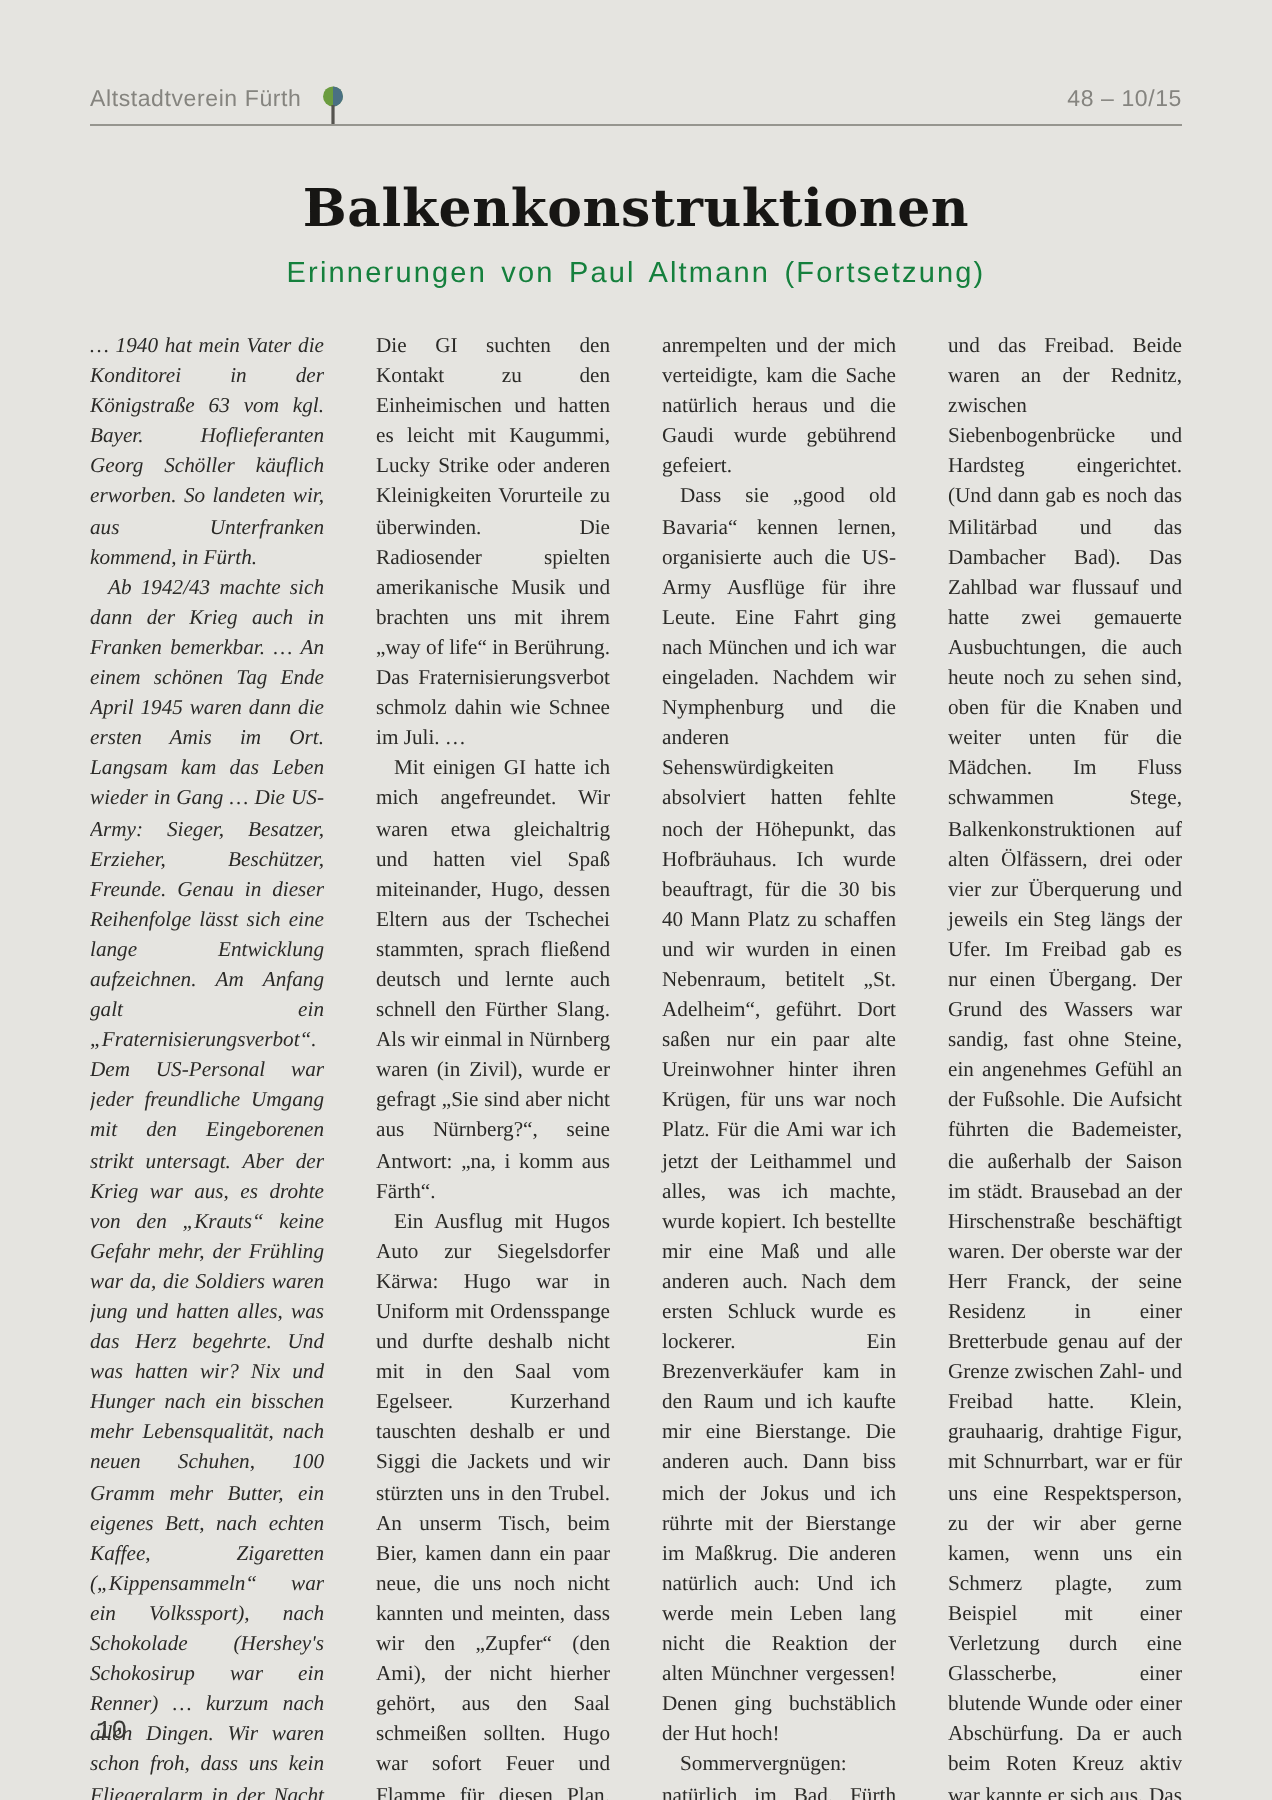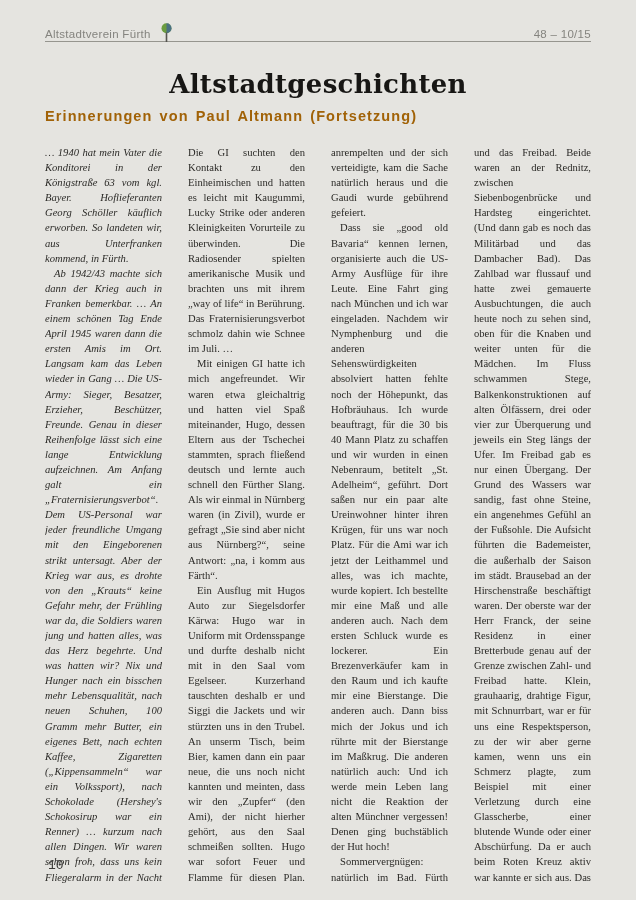--- a/index.html
+++ b/index.html
@@ -5,42 +5,42 @@
   html,body { margin:0; padding:0; }
   body { background:#cfcecb; font-family:"Liberation Serif", serif; }
   .page {
     width:636px; height:900px; margin:0 auto; position:relative;
     background:#e5e4e0; overflow:hidden; box-sizing:border-box;
   }
   .content { padding:0 45px; }
 
   
   .header-row {
-    padding-top:19px; display:flex; align-items:flex-end;
+    padding-top:39px; display:flex; align-items:center;
     font-family:"Liberation Sans", sans-serif;
     font-size:11.5px; color:#85847f; letter-spacing:0.3px;
   }
   .header-left { white-space:nowrap; }
   .tree-icon-wrap { margin-left:9px; position:relative; top:4px; }
   .header-spacer { flex:1; }
   .header-right { white-space:nowrap; }
   .header-rule {
     border:none; border-top:1.2px solid #96958f; margin:1px 0 0 0;
   }
 
   
   h1.page-title {
     margin:27px 0 0 0; text-align:center;
     font-family:"DejaVu Serif", serif; font-weight:bold;
     font-size:26px; color:#171614; letter-spacing:0.3px;
   }
   h2.page-subtitle {
-    margin:9px 0 0 0; 
-    font-family:"Liberation Sans", sans-serif; font-weight:bold;
-    font-size:14.5px; color:#a16207; letter-spacing:1.1px; word-spacing:2px;
+    margin:9px 0 0 0; text-align:center;
+    font-family:"Liberation Sans", sans-serif; font-weight:normal;
+    font-size:14.5px; color:#15803d; letter-spacing:1.1px; word-spacing:2px;
   }
 
   
   .columns {
     margin-top:21px; display:flex; gap:26px;
     height:740px; overflow:hidden;
   }
   .col {
     flex:1 1 0; min-width:0;
     font-family:"Liberation Serif", serif;
@@ -75,36 +75,36 @@
             <path d="M6.5 0.2 A5 5 0 0 1 6.5 10.2 Z" fill="#44698f" opacity="0.85"></path>
             <rect x="5.7" y="9.5" width="1.6" height="9.5" fill="#55544f"></rect>
           </svg>
         </span>
         <span class="header-spacer"></span>
         <span class="header-right">48 – 10/15</span>
       </div>
       <hr class="header-rule">
     </header>
 
-    <h1 class="page-title">Altstadtgeschichten</h1>
+    <h1 class="page-title">Balkenkonstruktionen</h1>
     <h2 class="page-subtitle">Erinnerungen von Paul Altmann (Fortsetzung)</h2>
 
     <main class="columns">
       <div class="col">
           <p class="para italic"><span>… 1940 hat mein Vater die Konditorei in der Königstraße 63 vom kgl. Bayer. Hoflieferanten Georg Schöller käuflich erworben. So landeten wir, aus Unterfranken kommend, in Fürth.</span></p>
           <p class="para italic indent"><span>Ab 1942/43 machte sich dann der Krieg auch in Franken bemerkbar. … An einem schönen Tag Ende April 1945 waren dann die ersten Amis im Ort. Langsam kam das Leben wieder in Gang … Die US-Army: Sieger, Besatzer, Erzieher, Beschützer, Freunde. Genau in dieser Reihenfolge lässt sich eine lange Entwicklung aufzeichnen. Am Anfang galt ein „Fraternisierungsverbot“. Dem US-Personal war jeder freundliche Umgang mit den Eingeborenen strikt untersagt. Aber der Krieg war aus, es drohte von den „Krauts“ keine Gefahr mehr, der Frühling war da, die Soldiers waren jung und hatten alles, was das Herz begehrte. Und was hatten wir? Nix und Hunger nach ein bisschen mehr Lebensqualität, nach neuen Schuhen, 100 Gramm mehr Butter, ein eigenes Bett, nach echten Kaffee, Zigaretten („Kippensammeln“ war ein Volkssport), nach Schokolade (Hershey's Schokosirup war ein Renner) … kurzum nach allen Dingen. Wir waren schon froh, dass uns kein Fliegeralarm in der Nacht in die Keller scheuchte. …</span></p>
           <p class="para roman"><span>Nachdem Text war bereits im letzten </span><span class="smallcaps">Altstadt</span><span class="bold">rührte</span><span> abgedruckt. Wir setzen fort:</span></p>
         </div>
       <div class="col">
           <p class="para roman"><span>Die GI suchten den Kontakt zu den Einheimischen und hatten es leicht mit Kaugummi, Lucky Strike oder anderen Kleinigkeiten Vorurteile zu überwinden. Die Radiosender spielten amerikanische Musik und brachten uns mit ihrem „way of life“ in Berührung. Das Fraternisierungsverbot schmolz dahin wie Schnee im Juli. …</span></p>
           <p class="para roman indent"><span>Mit einigen GI hatte ich mich angefreundet. Wir waren etwa gleichaltrig und hatten viel Spaß miteinander, Hugo, dessen Eltern aus der Tschechei stammten, sprach fließend deutsch und lernte auch schnell den Fürther Slang. Als wir einmal in Nürnberg waren (in Zivil), wurde er gefragt „Sie sind aber nicht aus Nürnberg?“, seine Antwort: „na, i komm aus Färth“.</span></p>
           <p class="para roman indent"><span>Ein Ausflug mit Hugos Auto zur Siegelsdorfer Kärwa: Hugo war in Uniform mit Ordensspange und durfte deshalb nicht mit in den Saal vom Egelseer. Kurzerhand tauschten deshalb er und Siggi die Jackets und wir stürzten uns in den Trubel. An unserm Tisch, beim Bier, kamen dann ein paar neue, die uns noch nicht kannten und meinten, dass wir den „Zupfer“ (den Ami), der nicht hierher gehört, aus den Saal schmeißen sollten. Hugo war sofort Feuer und Flamme für diesen Plan. Als die ersten Siggi</span></p>
         </div>
       <div class="col">
-          <p class="para roman"><span>anrempelten und der sich verteidigte, kam die Sache natürlich heraus und die Gaudi wurde gebührend gefeiert.</span></p>
+          <p class="para roman"><span>anrempelten und der mich verteidigte, kam die Sache natürlich heraus und die Gaudi wurde gebührend gefeiert.</span></p>
           <p class="para roman indent"><span>Dass sie „good old Bavaria“ kennen lernen, organisierte auch die US-Army Ausflüge für ihre Leute. Eine Fahrt ging nach München und ich war eingeladen. Nachdem wir Nymphenburg und die anderen Sehenswürdigkeiten absolviert hatten fehlte noch der Höhepunkt, das Hofbräuhaus. Ich wurde beauftragt, für die 30 bis 40 Mann Platz zu schaffen und wir wurden in einen Nebenraum, betitelt „St. Adelheim“, geführt. Dort saßen nur ein paar alte Ureinwohner hinter ihren Krügen, für uns war noch Platz. Für die Ami war ich jetzt der Leithammel und alles, was ich machte, wurde kopiert. Ich bestellte mir eine Maß und alle anderen auch. Nach dem ersten Schluck wurde es lockerer. Ein Brezenverkäufer kam in den Raum und ich kaufte mir eine Bierstange. Die anderen auch. Dann biss mich der Jokus und ich rührte mit der Bierstange im Maßkrug. Die anderen natürlich auch: Und ich werde mein Leben lang nicht die Reaktion der alten Münchner vergessen! Denen ging buchstäblich der Hut hoch!</span></p>
           <p class="para roman indent"><span>Sommervergnügen: natürlich im Bad. Fürth hatte sogar zwei, das Zahlbad (Eintritt 20 Pfennig)</span></p>
         </div>
       <div class="col">
           <p class="para roman"><span>und das Freibad. Beide waren an der Rednitz, zwischen Siebenbogenbrücke und Hardsteg eingerichtet. (Und dann gab es noch das Militärbad und das Dambacher Bad). Das Zahlbad war flussauf und hatte zwei gemauerte Ausbuchtungen, die auch heute noch zu sehen sind, oben für die Knaben und weiter unten für die Mädchen. Im Fluss schwammen Stege, Balkenkonstruktionen auf alten Ölfässern, drei oder vier zur Überquerung und jeweils ein Steg längs der Ufer. Im Freibad gab es nur einen Übergang. Der Grund des Wassers war sandig, fast ohne Steine, ein angenehmes Gefühl an der Fußsohle. Die Aufsicht führten die Bademeister, die außerhalb der Saison im städt. Brausebad an der Hirschenstraße beschäftigt waren. Der oberste war der Herr Franck, der seine Residenz in einer Bretterbude genau auf der Grenze zwischen Zahl- und Freibad hatte. Klein, grauhaarig, drahtige Figur, mit Schnurrbart, war er für uns eine Respektsperson, zu der wir aber gerne kamen, wenn uns ein Schmerz plagte, zum Beispiel mit einer Verletzung durch eine Glasscherbe, einer blutende Wunde oder einer Abschürfung. Da er auch beim Roten Kreuz aktiv war kannte er sich aus. Das erste war immer die Desinfektion mit Jod: Aua!!! Das brannte rich-</span></p>
         </div>
     </main>
 
   </div>
 

